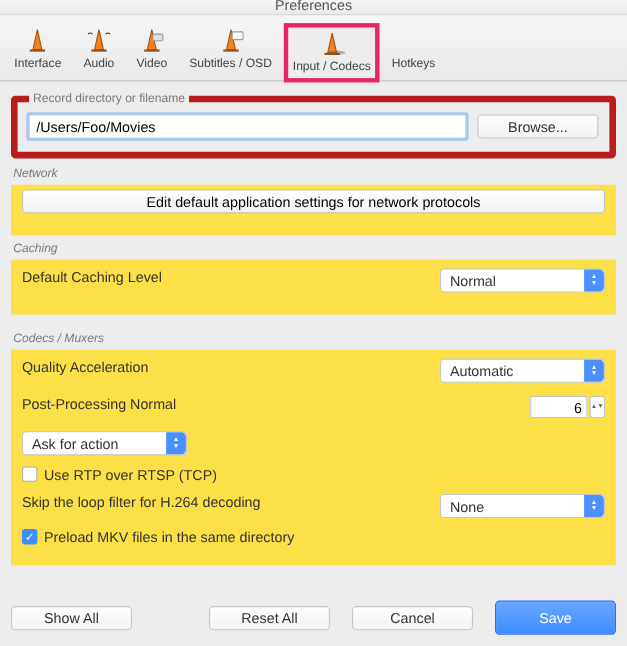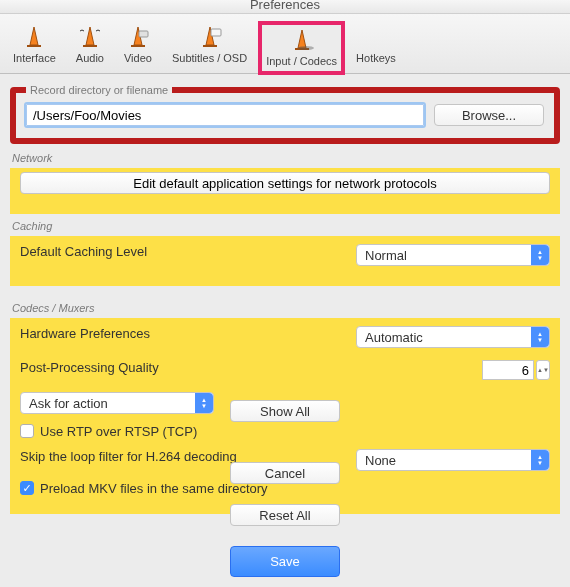--- a/index.html
+++ b/index.html
@@ -119,21 +119,21 @@
   }
   .field-row {
     display: flex;
     align-items: flex-start;
     justify-content: space-between;
     padding: 6px 10px;
     gap: 15px;
   }
   .field-label { font-size: 13px; color: #333; }
   .select {
-    width: 194px;
+    width: 150px;
     height: 22px;
     border: 1px solid #c5c5c5;
     border-radius: 4px;
     background: #fff;
     display: flex;
     align-items: center;
     position: relative;
     padding: 0 22px 0 8px;
     font-size: 13px;
   }
@@ -197,21 +197,20 @@
     display: flex;
     align-items: flex-start;
   }
   .footer {
     position: absolute;
     bottom: 10px;
     left: 10px; right: 10px;
     display: flex;
     gap: 20px;
     align-items: center;
-    flex-direction: column;
   }
   .footer-spacer { flex: 1; }
   .footer .mac-btn { min-width: 110px; }
   .primary-btn {
     height: 31px;
     min-width: 110px;
     border: 1px solid #2a6ff0;
     border-radius: 4px;
     background: linear-gradient(#6aa8ff, #3b8cff);
     color: #fff;
@@ -308,28 +307,28 @@
         <span class="arrows">▲<br>▼</span>
       </div>
     </div>
   </div>
 
   <div style="height:10px"></div>
 
   <div class="section-label">Codecs / Muxers</div>
   <div class="section-box">
     <div class="field-row">
-      <span class="field-label">Hardware Preferences</span>
+      <span class="field-label">Quality Acceleration</span>
       <div class="select">
         <span>Automatic</span>
         <span class="arrows">▲<br>▼</span>
       </div>
     </div>
     <div class="field-row">
-      <span class="field-label">Post-Processing Quality</span>
+      <span class="field-label">Post-Processing Normal</span>
       <div style="display:flex;align-items:center;justify-content:flex-end;width:170px">
         <input class="num-input" value="6" style="">
         <span class="stepper">▲▼</span>
       </div>
     </div>
     <div class="field-row">
       <div class="select">
         <span>Ask for action</span>
         <span class="arrows">▲<br>▼</span>
       </div>
@@ -349,16 +348,16 @@
       <span class="checkbox checked">✓</span>
       <span>Preload MKV files in the same directory</span>
     </div>
   </div>
 
 </div>
 
 <div class="footer">
   <button class="mac-btn">Show All</button>
   <div class="footer-spacer"></div>
+  <button class="mac-btn">Reset All</button>
   <button class="mac-btn">Cancel</button>
-  <button class="mac-btn">Reset All</button>
   <button class="primary-btn">Save</button>
 </div>
 
 </body></html>

